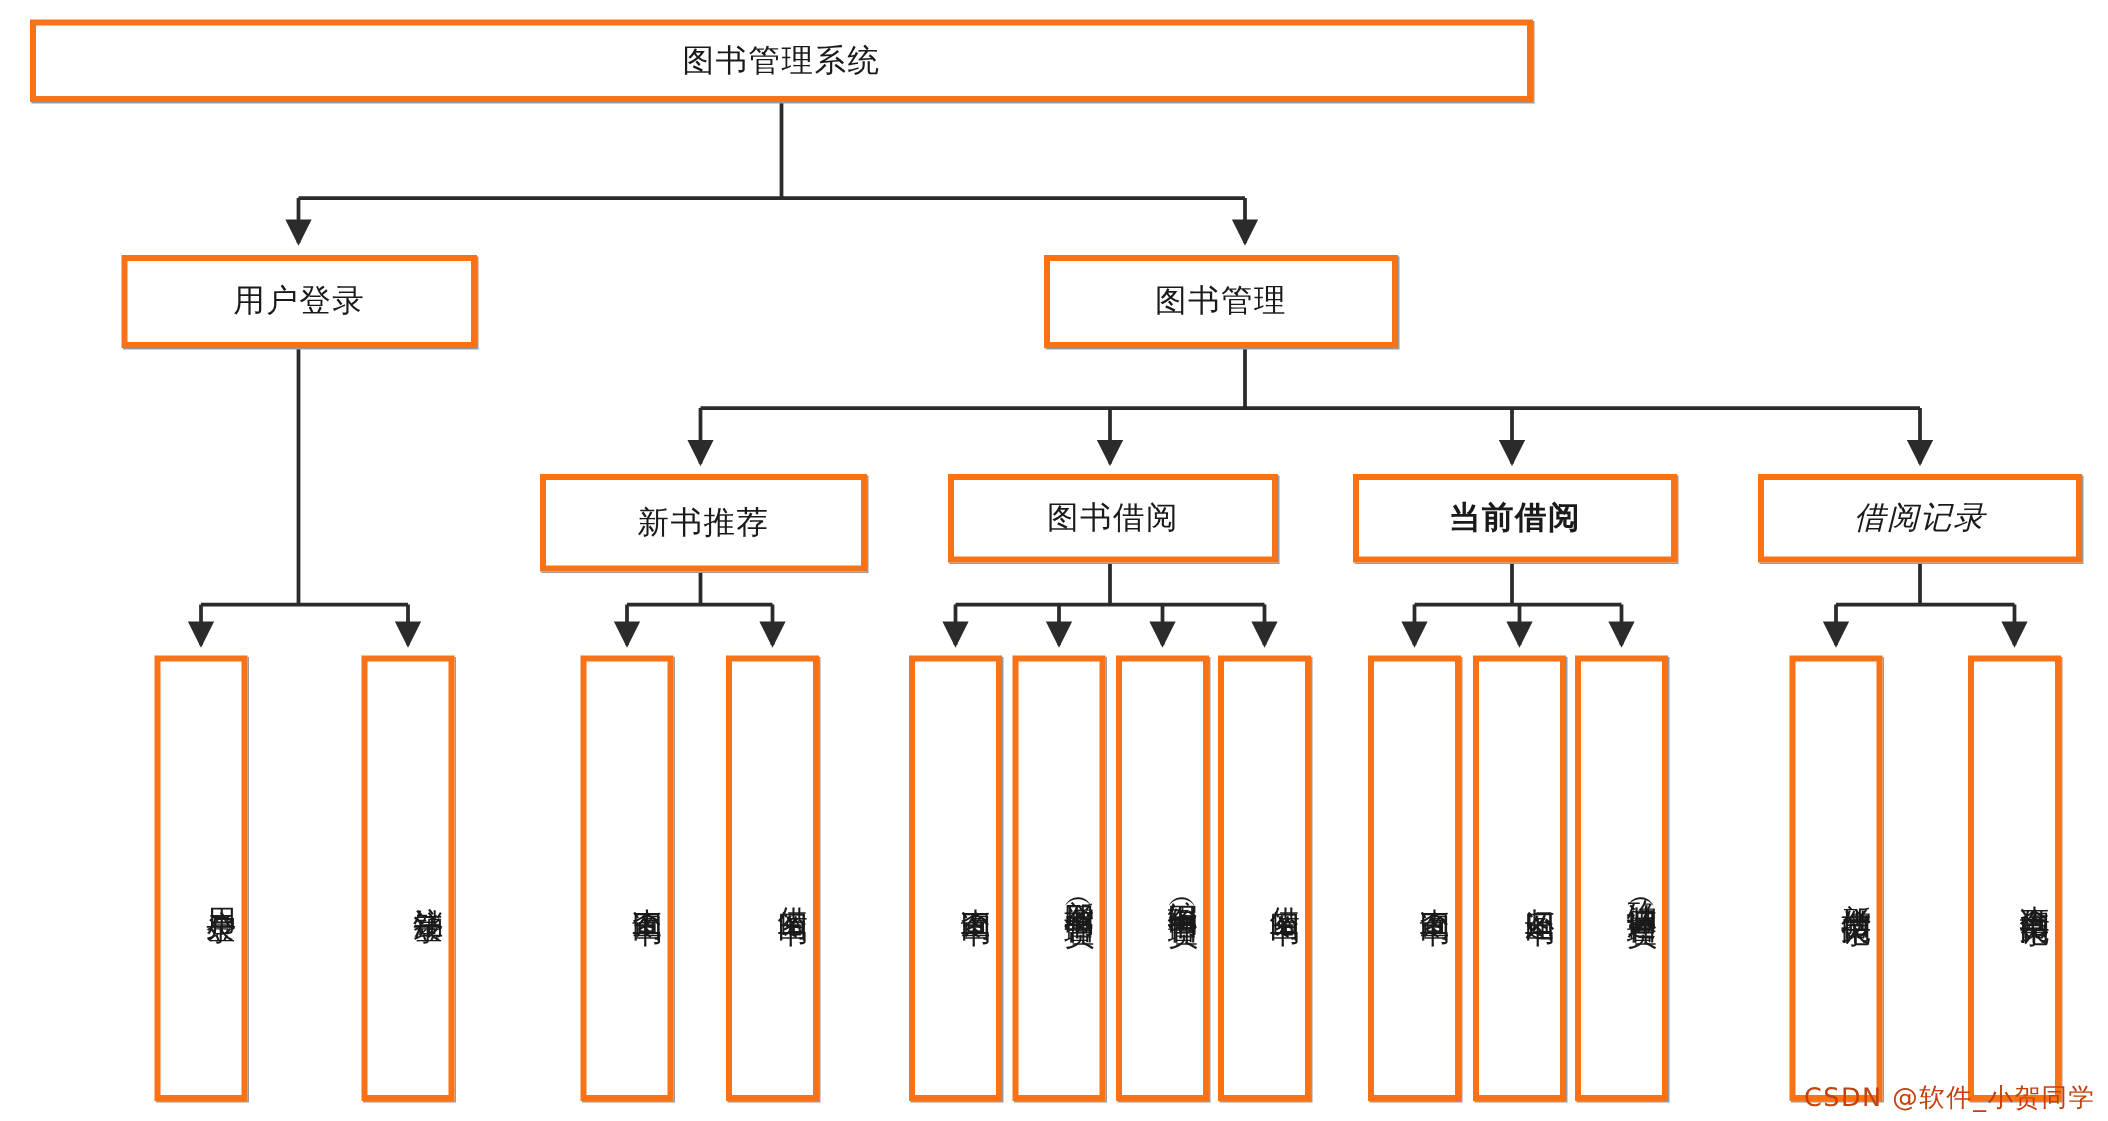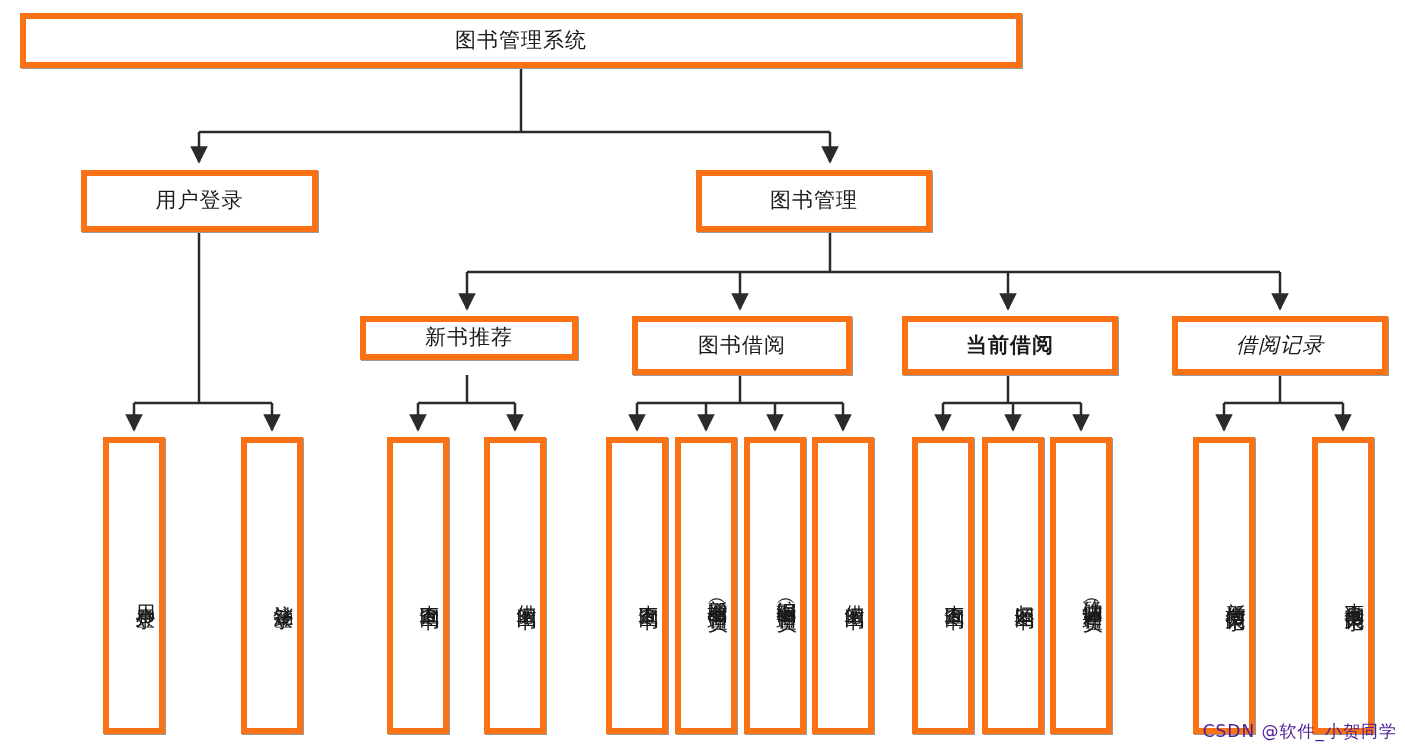--- a/index.html
+++ b/index.html
@@ -8,21 +8,21 @@
     background:#ffffff;
     font-family:"DejaVu Sans","Liberation Sans",sans-serif;
     overflow:hidden;
   }
   #stage{position:relative;width:1405px;height:747px;}
   svg.edges{position:absolute;left:0;top:0;width:1405px;height:747px;pointer-events:none;}
   .node{
     position:absolute;
     box-sizing:border-box;
     background:#ffffff;
-    border:6px solid #f97316;
+    border:4px solid #f97316;
     display:flex;
     align-items:center;
     justify-content:center;
     color:#1a1a1a;
     box-shadow:1px 1px 0 #9b9b9b;
   }
   .node.h{
     font-size:21px;
     line-height:1.2;
     letter-spacing:1px;
@@ -40,21 +40,21 @@
   .node.v > span{
     writing-mode:vertical-rl;
     text-orientation:upright;
     display:block;
     text-align:start;
   }
   .watermark{
     position:absolute;
     right:8px;bottom:4px;
     font-size:17px;
-    color:#4c1d95;
+    color:#c2410c;
     letter-spacing:1px;
     white-space:nowrap;
     user-select:none;
   }
 </style>
 </head>
 <body>
 
 <div id="stage">
 
@@ -112,21 +112,21 @@
     <span>图书管理系统</span>
   </div>
 
   <div class="node h" style="left:81px;top:170px;width:237px;height:62px;">
     <span>用户登录</span>
   </div>
   <div class="node h" style="left:696px;top:170px;width:236px;height:62px;">
     <span>图书管理</span>
   </div>
 
-  <div class="node h" style="left:360px;top:316px;width:218px;height:44px;">
+  <div class="node h" style="left:360px;top:316px;width:218px;height:65px;">
     <span>新书推荐</span>
   </div>
   <div class="node h" style="left:632px;top:316px;width:220px;height:59px;">
     <span>图书借阅</span>
   </div>
   <div class="node h" style="left:902px;top:316px;width:216px;height:59px;font-weight:bold;">
     <span>当前借阅</span>
   </div>
   <div class="node h" style="left:1172px;top:316px;width:216px;height:59px;font-style:italic;">
     <span>借阅记录</span>

